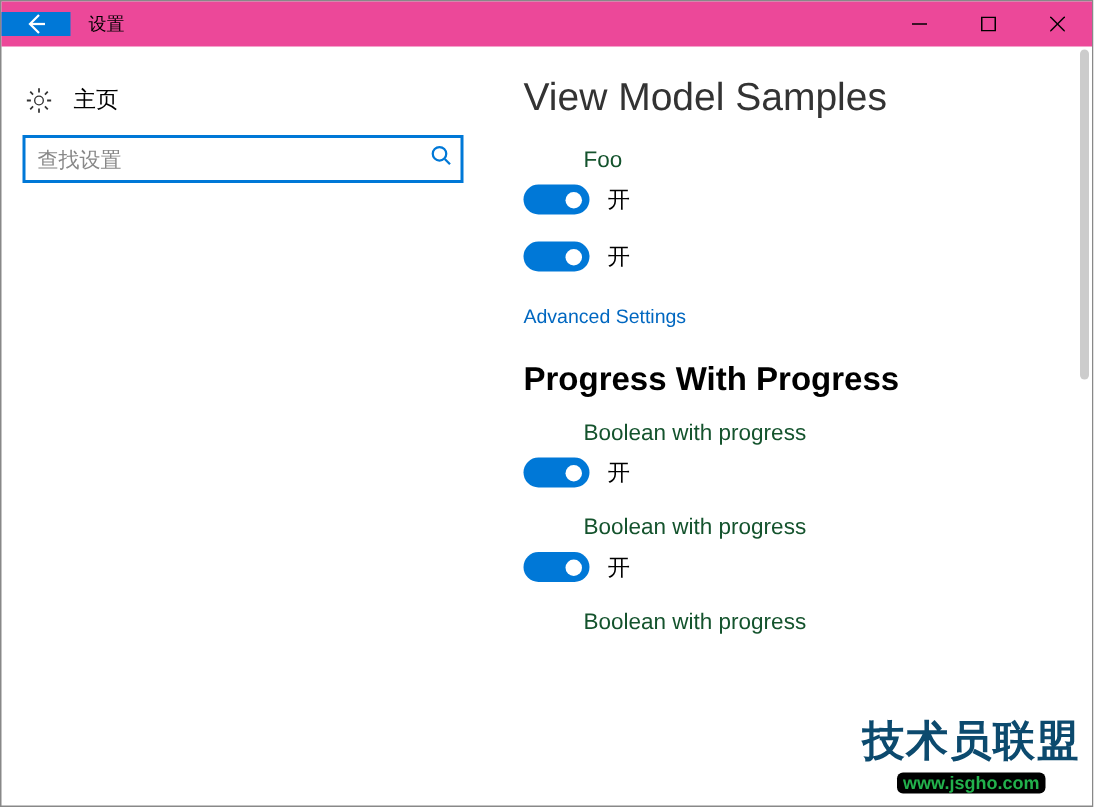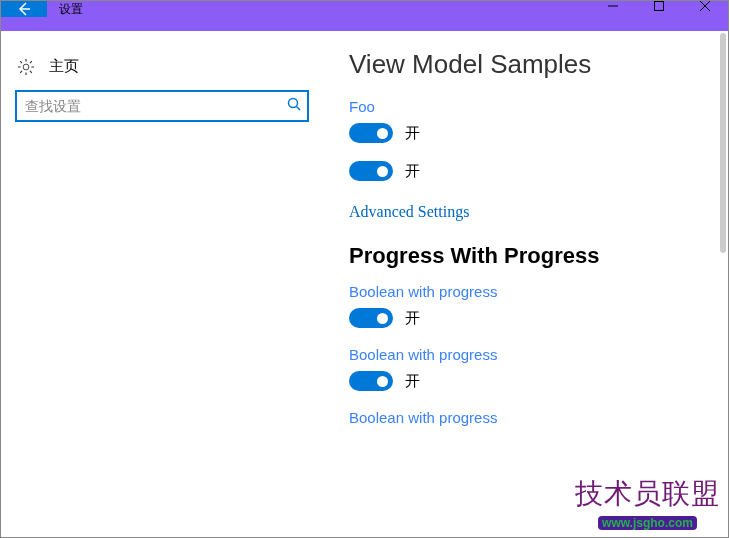--- a/index.html
+++ b/index.html
@@ -1,48 +1,48 @@
 <!DOCTYPE html>
 <html><head>
 <meta charset="utf-8">
 <style>
 * { margin:0; padding:0; box-sizing:border-box; font-family:"Segoe UI","Microsoft YaHei",sans-serif; }
 html,body { width:729px; height:538px; background:#fff; overflow:hidden; }
 .window { width:729px; height:538px; border:1px solid #888; display:flex; flex-direction:column; position:relative; }
-.titlebar { height:30px; display:flex; align-items:flex-start; background:#8b5cf6; }
+.titlebar { height:30px; display:flex; align-items:center; background:#ec4899; }
 .back-btn { width:46px; background:#0078d7; color:#fff; display:flex; align-items:center; justify-content:center; cursor:pointer; }
 .back-btn svg { width:16px; height:16px; }
 .title-text { flex:0 0 auto; padding:0 12px; font-size:12px; display:flex; align-items:center; color:#000; }
 .title-spacer { flex:1; }
 .win-btn { width:46px; display:flex; align-items:center; justify-content:center; cursor:pointer; }
 .win-btn svg { width:10px; height:10px; stroke:#000; stroke-width:1; fill:none; }
 .body { flex:1; display:flex; overflow:hidden; }
 .sidebar { width:322px; padding:20px 14px 0 14px; display:flex; flex-direction:column; }
 .home-row { display:flex; align-items:center; gap:14px; padding:6px 0 14px 2px; cursor:pointer;text-align:right; }
 .home-row svg { width:18px; height:18px; stroke:#333; fill:none; }
 .home-label { font-size:15px; color:#000; }
 .search-wrap { position:relative; margin-bottom:22px; }
 .search-input { width:100%; height:32px; border:2px solid #0078d7; padding:0 46px 0 8px; font-size:14px; color:#000; outline:none; }
 .search-input::placeholder { color:#888; }
 .search-icon { position:absolute; right:8px; top:50%; transform:translateY(-50%); color:#0078d7; pointer-events:none; }
 .search-icon svg { width:14px; height:14px; stroke:#0078d7; fill:none; stroke-width:1.5; }
 .nav-item { font-size:15px; color:#555; padding:6px 2px; cursor:pointer; }
 .content { flex:1; padding:18px 20px 0 26px; overflow:hidden; position:relative; }
 .page-title { font-size:26px; font-weight:400; color:#333; margin-bottom:18px; }
 .section-title { font-size:22px; font-weight:600; color:#000; margin:10px 0 14px 0; }
-.setting-label { font-size:15px; color:#3b82f6; margin-bottom:8px; }
+.setting-label { font-size:15px; color:#14532d; margin-bottom:8px;margin-left:40px; }
 .toggle-row { display:flex; align-items:center; gap:12px; margin-bottom:18px; }
 .toggle { width:44px; height:20px; border-radius:10px; background:#0078d7; position:relative; cursor:pointer; }
 .toggle-knob { position:absolute; width:11px; height:11px; background:#fff; border-radius:50%; top:4.5px; right:5px; }
 .toggle-state { font-size:15px; color:#000; }
-.link { color:#0067c0; font-size:16px; cursor:pointer; display:inline-block; margin:4px 0 12px 0;font-family:Liberation Serif, serif; }
+.link { color:#0067c0; font-size:13px; cursor:pointer; display:inline-block; margin:4px 0 12px 0; }
 .scrollbar { position:absolute; right:2px; top:2px; width:6px; height:220px; background:#ccc; border-radius:3px; }
 .watermark { position:absolute; right:8px; bottom:6px; text-align:center; pointer-events:none; }
-.watermark .wm1 { font-size:28px; font-weight:400; color:#701a75; letter-spacing:1px; }
-.watermark .wm2 { font-size:12px; font-weight:700; color:#22b14c; background:#4c1d95; border-radius:4px; padding:0 4px; display:inline-block; }
+.watermark .wm1 { font-size:28px; font-weight:700; color:#0c4a6e; letter-spacing:1px; }
+.watermark .wm2 { font-size:12px; font-weight:700; color:#22b14c; background:#000000; border-radius:4px; padding:0 4px; display:inline-block; }
 </style>
 </head>
 <body>
 
 <div class="window">
 
   <div class="titlebar">
     <div class="back-btn">
       <svg viewBox="0 0 16 16">
           <path d="M10 2 L4 8 L10 14" stroke="#fff" stroke-width="1.5" fill="none"></path>

